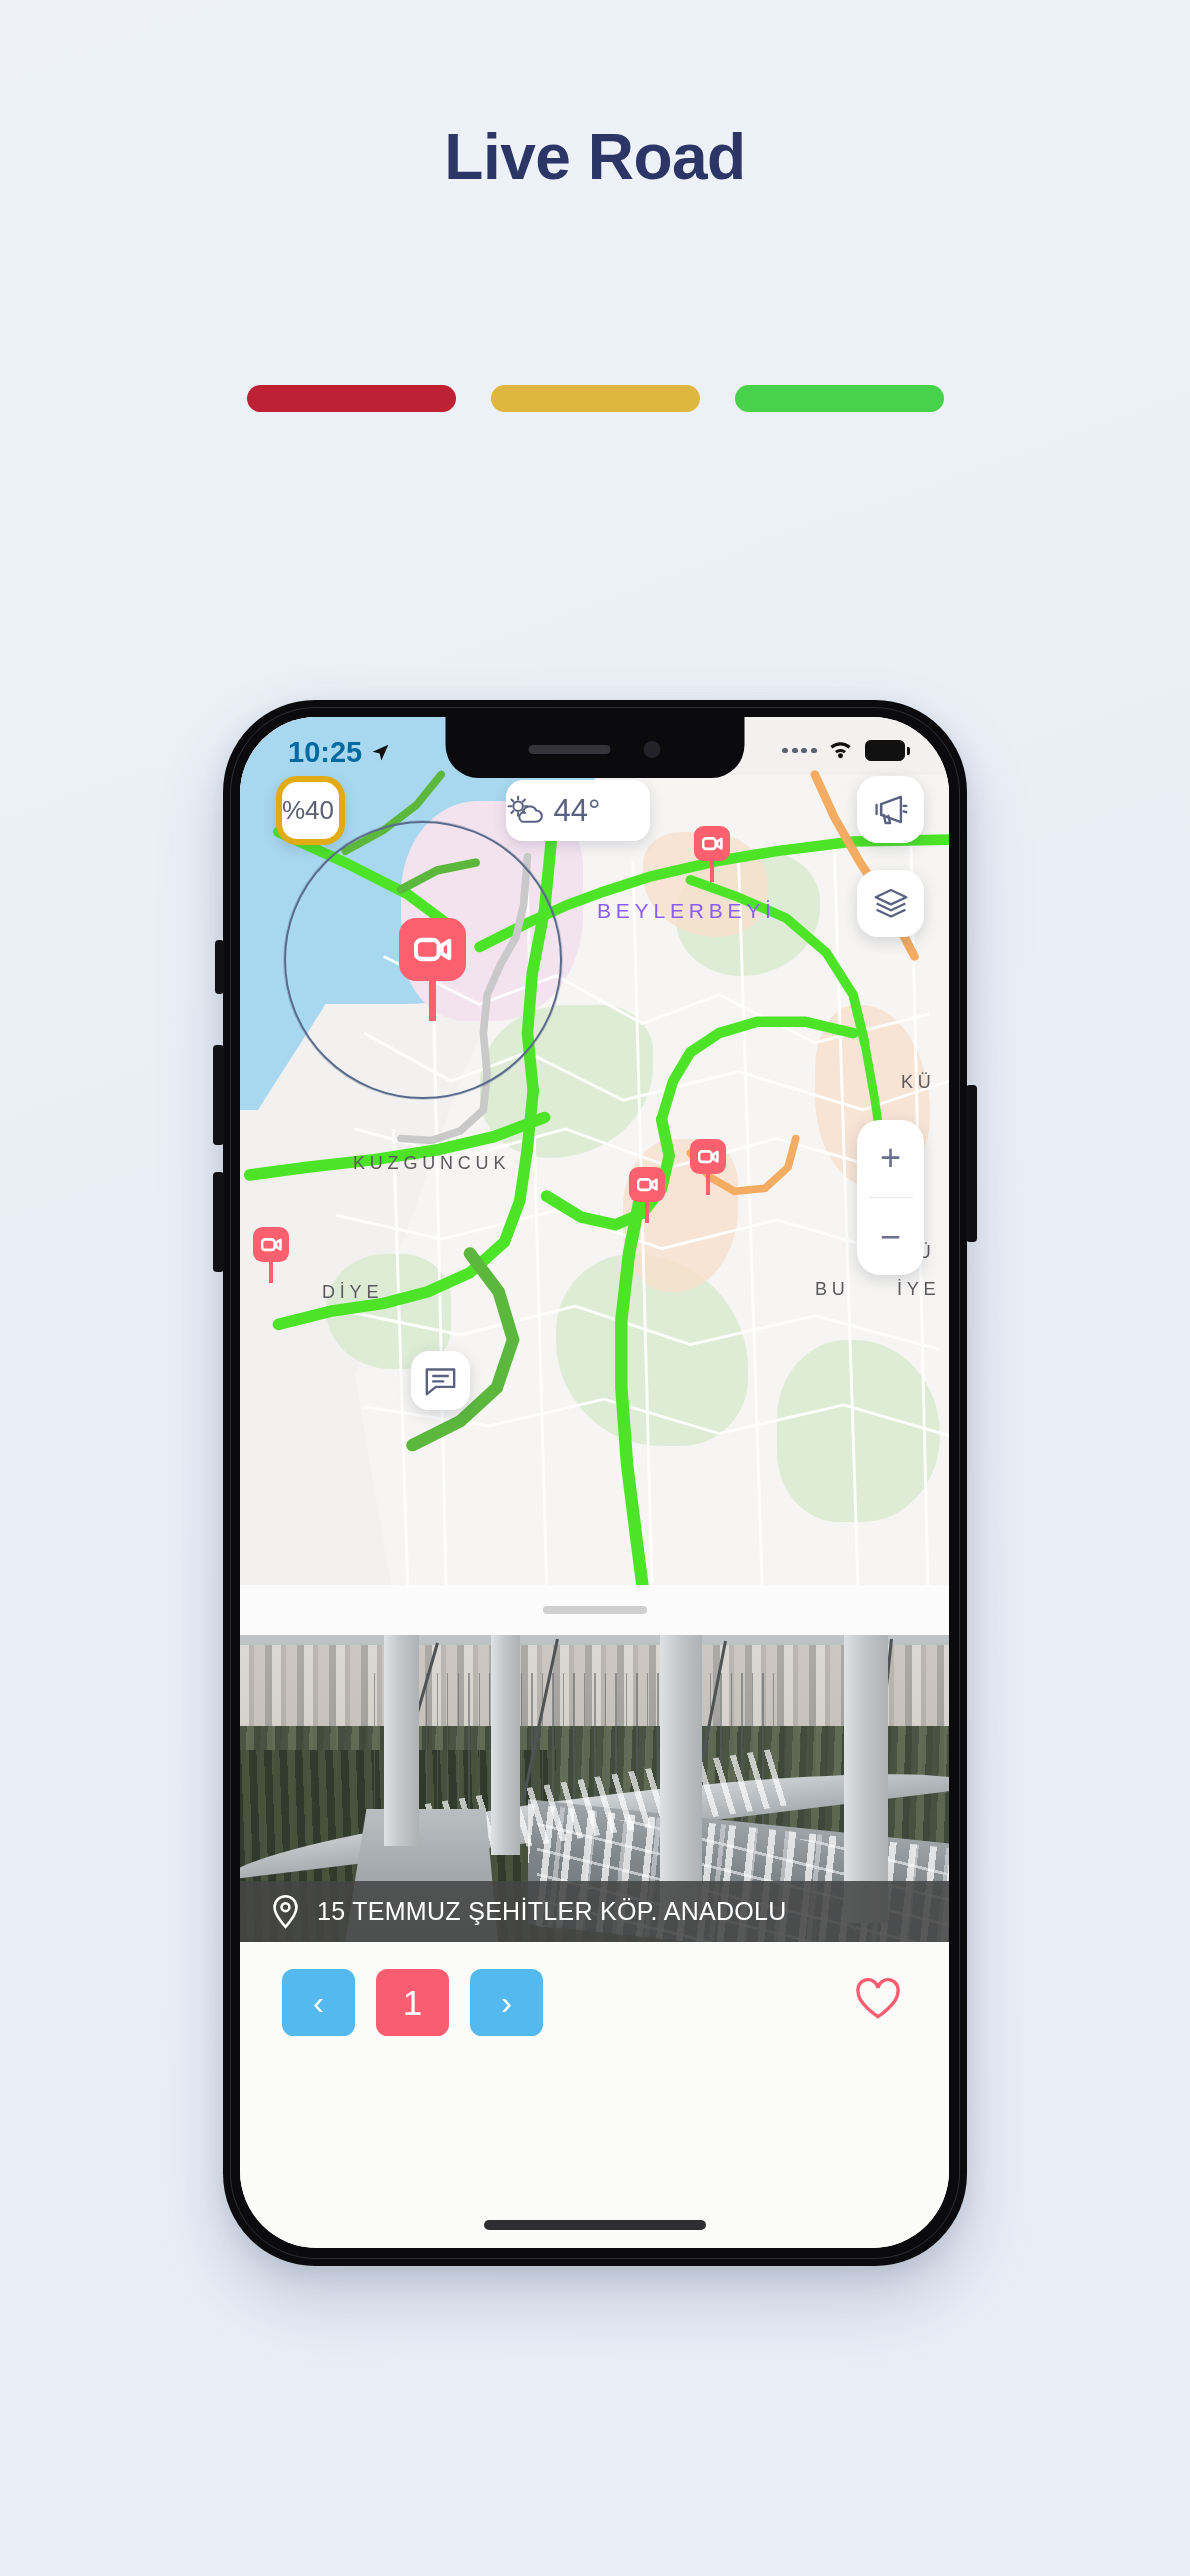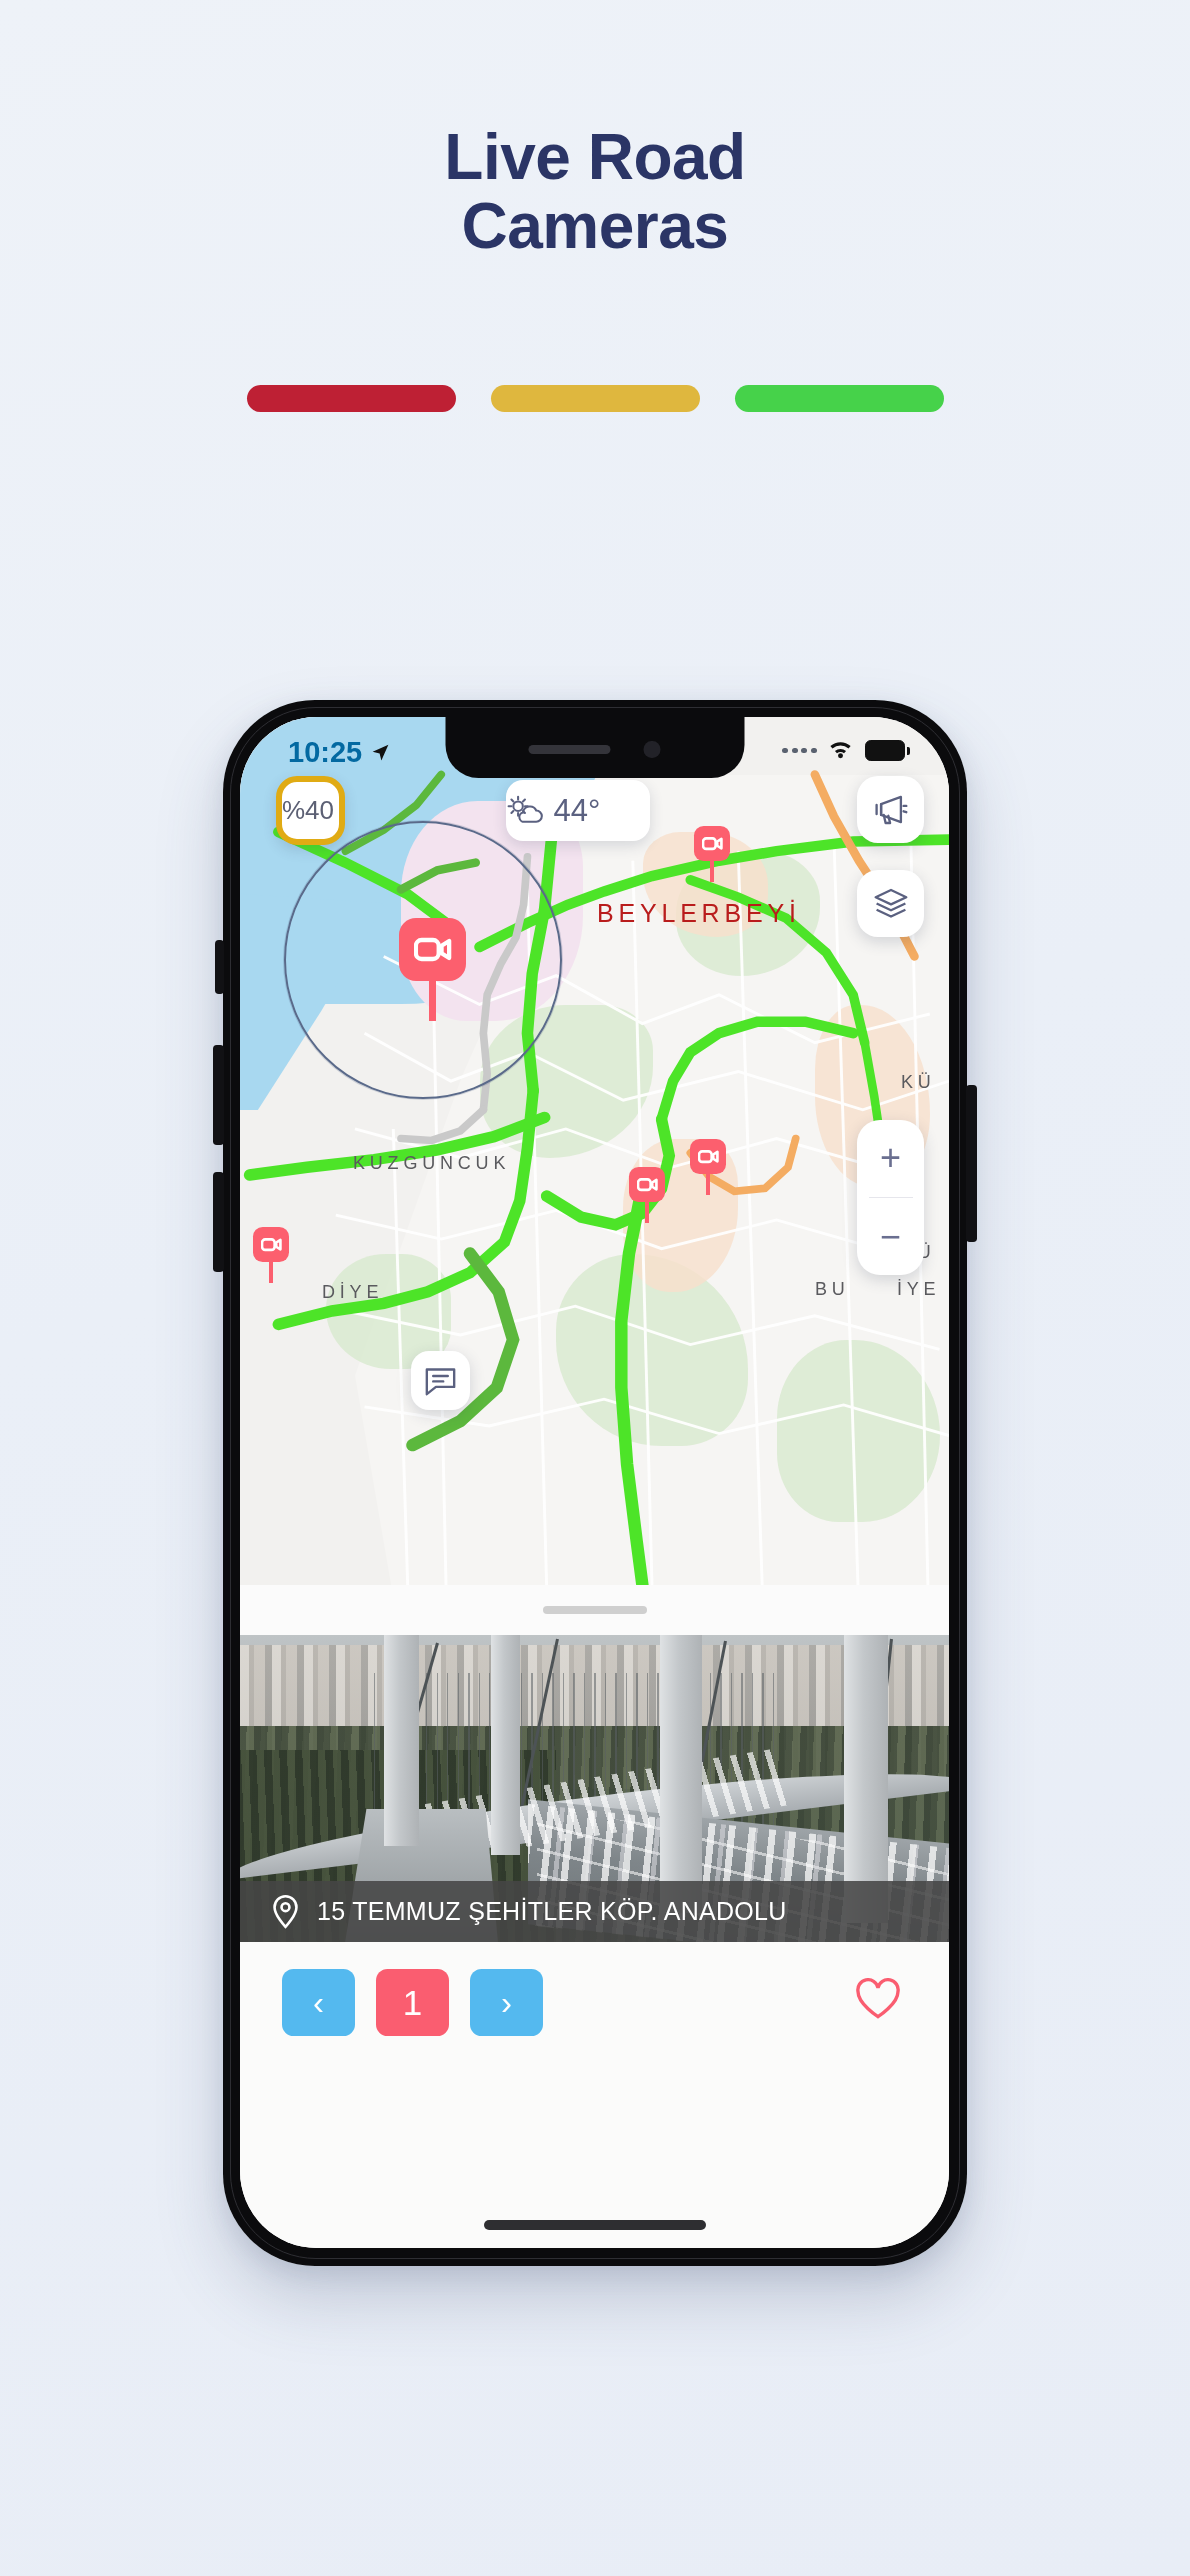--- a/index.html
+++ b/index.html
@@ -139,21 +139,21 @@
     background: #f3e3ef; border-radius: 42% 30% 48% 36%;
   }
 
   .map-label {
     position: absolute;
     color: #5a5a5e;
     letter-spacing: 4.8px;
     font-size: 18px;
     white-space: nowrap;
   }
-  .map-label.dark { color: #b91c1c; font-size: 25px; }
+  .map-label.dark { color: #8b5cf6; font-size: 21px; }
 
   
   .highlight-circle {
     position: absolute;
     left: 44px; top: 104px;
     width: 278px; height: 278px;
     border-radius: 50%;
     border: 2.9px solid #5a6a8a;
     box-shadow: 0 0 0 1px rgba(90,106,138,.25);
   }
@@ -410,21 +410,20 @@
     width: 222px; height: 9.6px;
     border-radius: 5.8px;
     background: #2e2e31;
   }
 </style>
 </head>
 <body>
 
 <div class="headline">
   <span class="ln">Live Road</span>
-  <span class="ln">Cameras</span>
 </div>
 
 <div class="bars">
   <div class="bar" style="background:#be2034"></div>
   <div class="bar" style="background:#dfb73e"></div>
   <div class="bar" style="background:#46d24a"></div>
 </div>
 
 <div class="phone-wrap">
   <div class="phone-shadow"></div>

